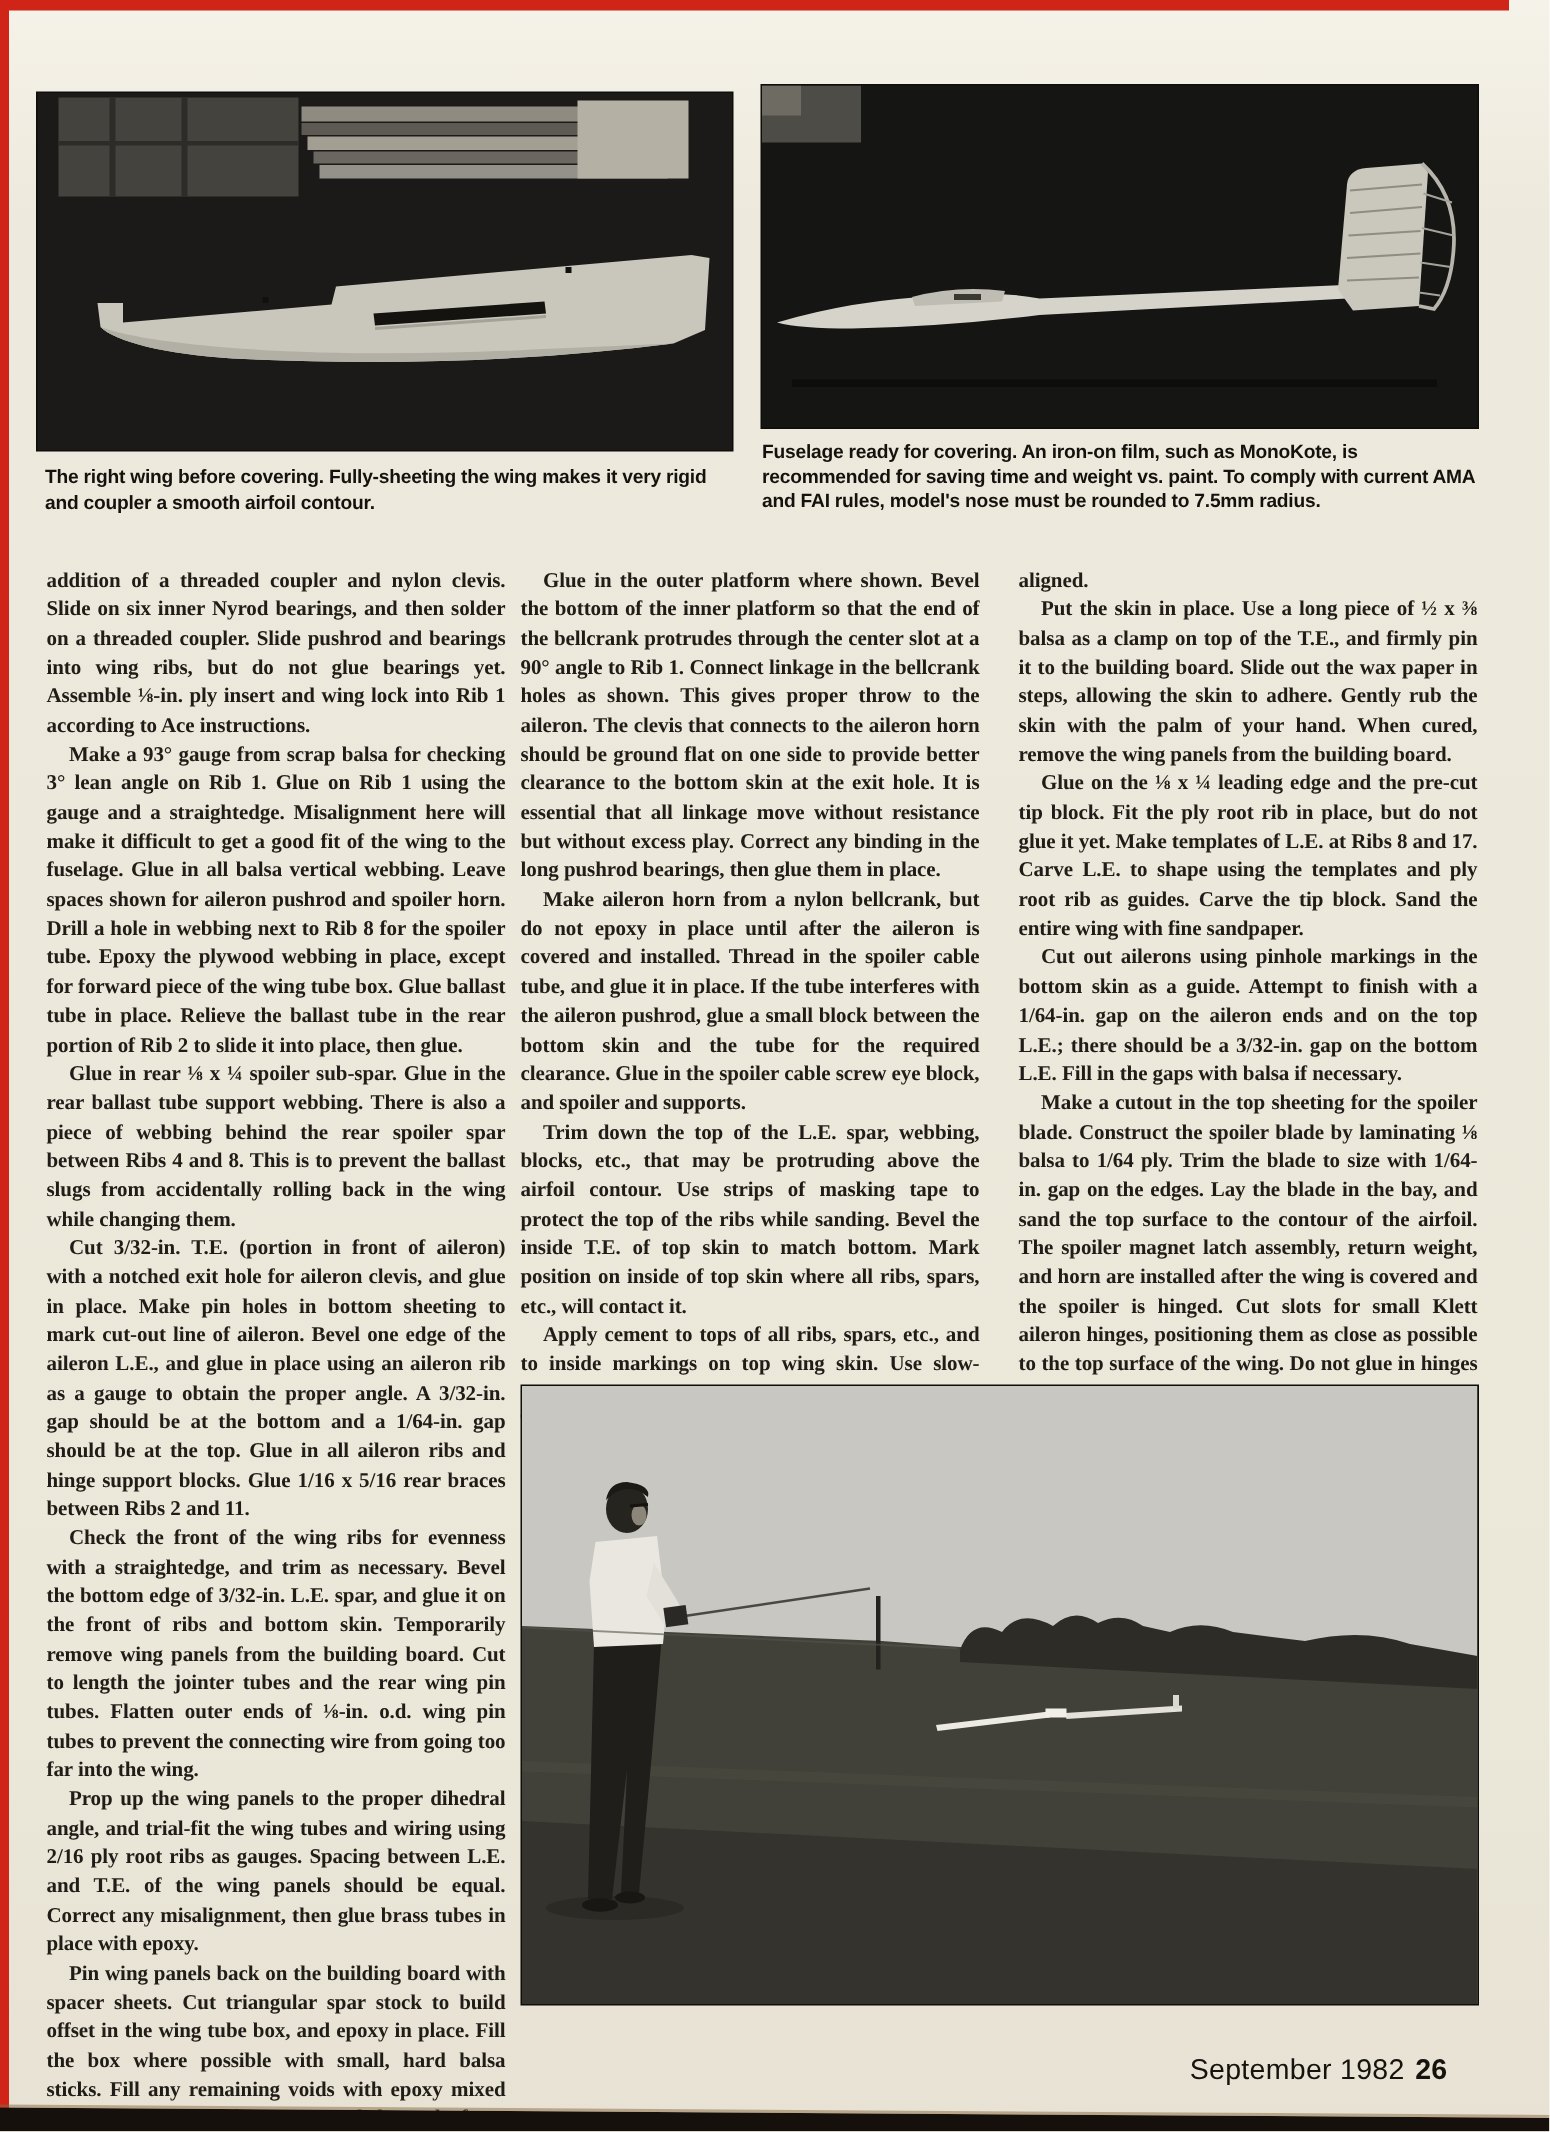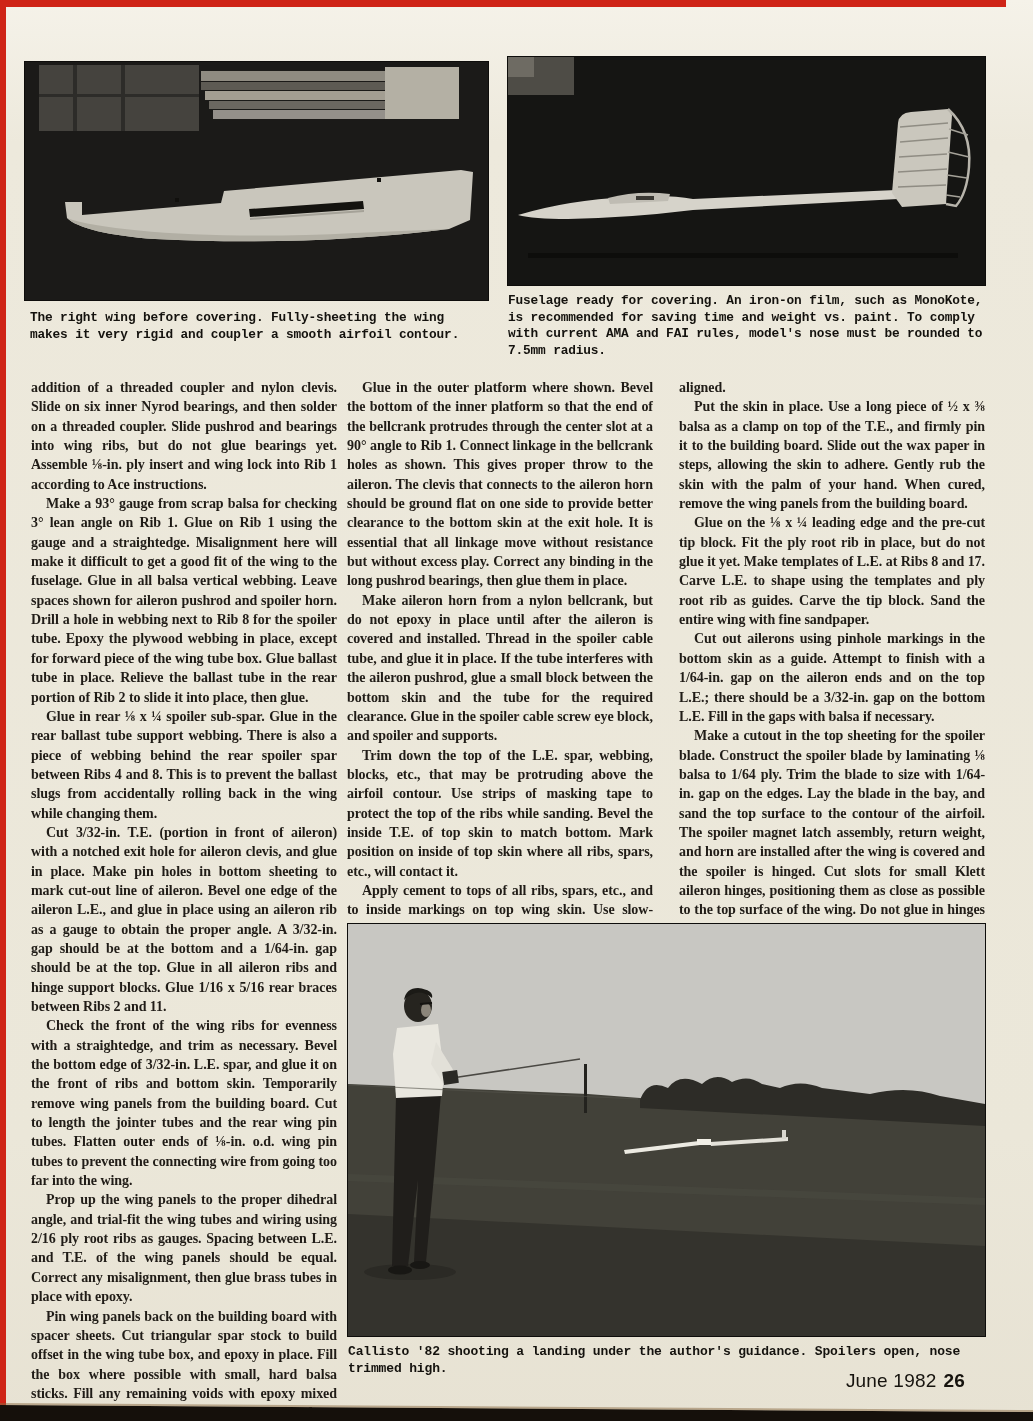--- a/index.html
+++ b/index.html
@@ -21,21 +21,21 @@
   .edge-bottom { position: absolute; left: 0; top: 1402px; width: 1033px; height: 19px; }
 
   .photo { position: absolute; background: #161513; box-shadow: 0 0 0 1px #0e0d0b; }
   .photo svg { display: block; width: 100%; height: 100%; }
   .photo-wing     { left: 25px;  top: 62px;  width: 463px; height: 238px; }
   .photo-fuselage { left: 508px; top: 57px;  width: 477px; height: 228px; }
   .photo-landing  { left: 348px; top: 924px; width: 637px; height: 412px; }
 
   .caption {
     position: absolute;
-    font-family: Liberation Mono, monospace;
+    font-family: Liberation Sans, sans-serif;
     font-weight: bold; font-size: 12.8px; line-height: 16.6px;
     letter-spacing: -0.15px; color: #14120e;
   }
   .caption-wing     { left: 30px;  top: 310px;  width: 458px; }
   .caption-fuselage { left: 508px; top: 293px;  width: 478px; }
   .caption-landing  { left: 348px; top: 1344px; width: 637px; font-size: 13px; }
 
   .col {
     position: absolute; top: 378px; width: 306px;
     font-size: 14px; line-height: 19.35px; letter-spacing: -0.05px;
@@ -162,24 +162,23 @@
       <path d="M 56 76 Q 70 62 84 74 Q 86 66 70 64 Q 58 64 56 76 Z" fill="#1b1a16"></path>
       <ellipse cx="78" cy="86" rx="5" ry="7" fill="#8b857a"></ellipse>
       <line x1="72" y1="80" x2="84" y2="79" stroke="#141310" stroke-width="2"></line>
       <path d="M 276 226 L 351 217 L 352 221 L 277 230 Z" fill="#eceae2"></path>
       <path d="M 362 218 L 440 213 L 440 217 L 363 222 Z" fill="#e3e1d9"></path>
       <rect x="349" y="215" width="14" height="6" fill="#f1efe7"></rect>
       <rect x="434" y="206" width="4" height="9" fill="#d9d7cf"></rect>
       <line x1="0" y1="161" x2="290" y2="175" stroke="#55544c" stroke-width="1.2" opacity="0.6"></line>
     </svg>
   </div>
-  <div class="caption caption-landing">Callisto '82 shooting a landing under the author's guidance. Spoilers open, nose trimmed high.</div>
 
   <div class="footer">
-    <span>June 1982</span><span class="pagenum">26</span>
+    <span>September 1982</span><span class="pagenum">26</span>
   </div>
 
   <svg class="edge-bottom" viewBox="0 0 1033 19" preserveAspectRatio="none">
     <polygon points="0,3 1033,10 1033,19 0,19" fill="#15100b"></polygon>
     <polygon points="0,1 1033,8 1033,10 0,3" fill="#8a6a42" opacity="0.5"></polygon>
   </svg>
 
 </div>
 
 </body></html>

